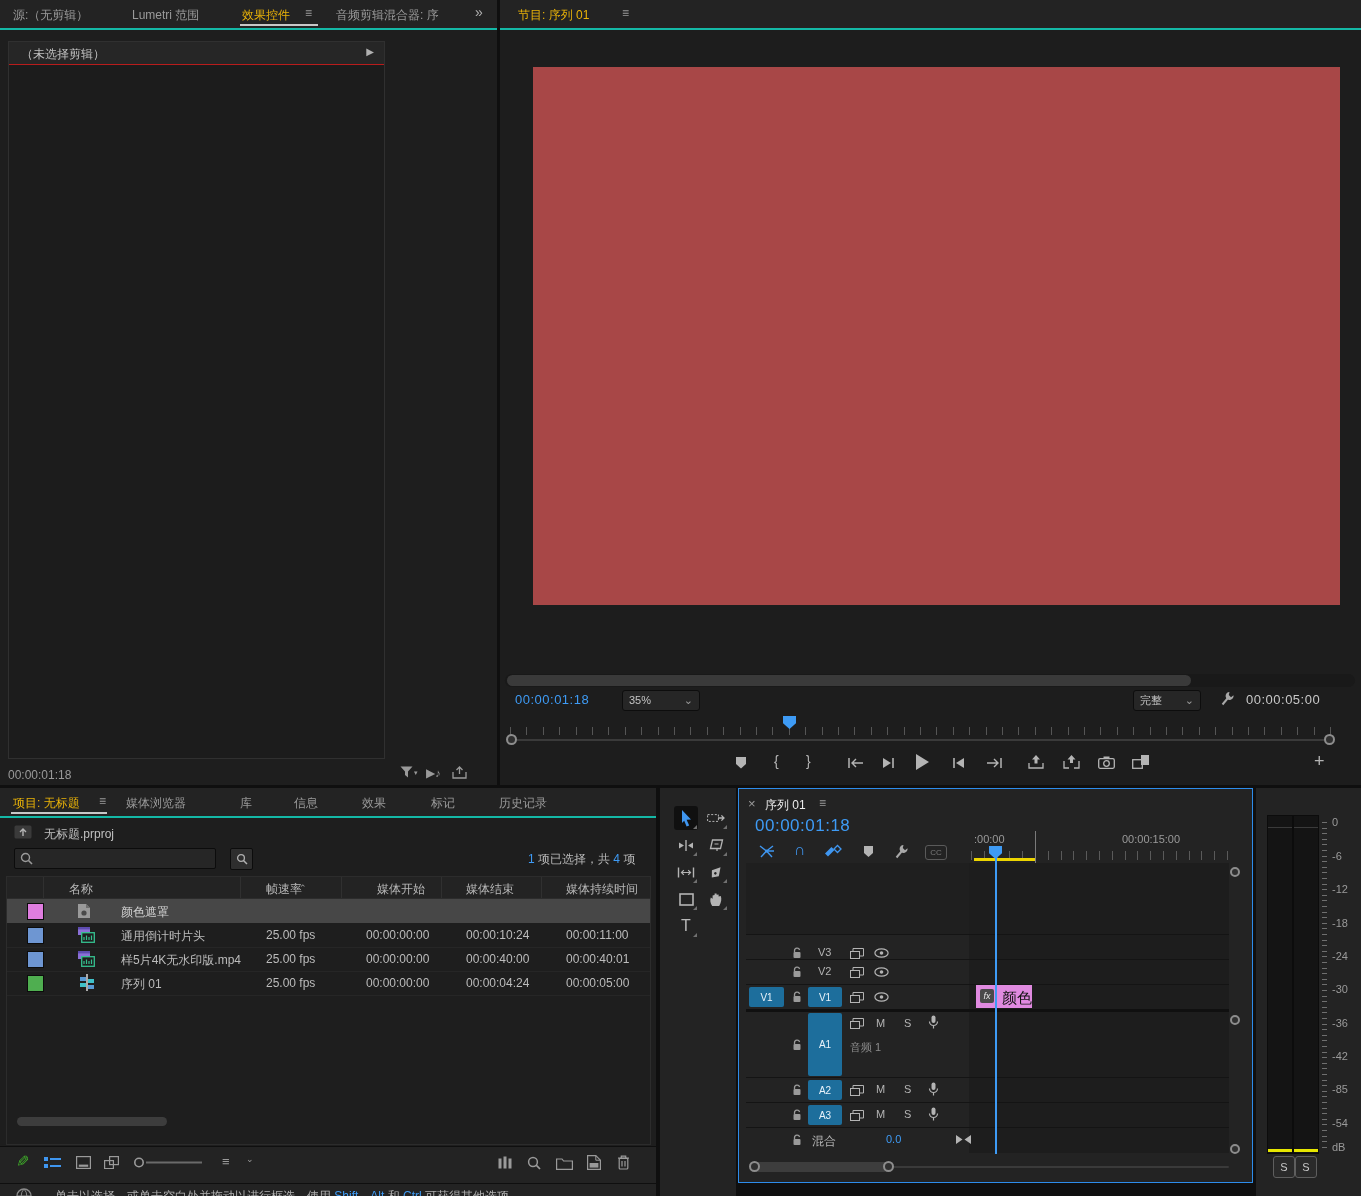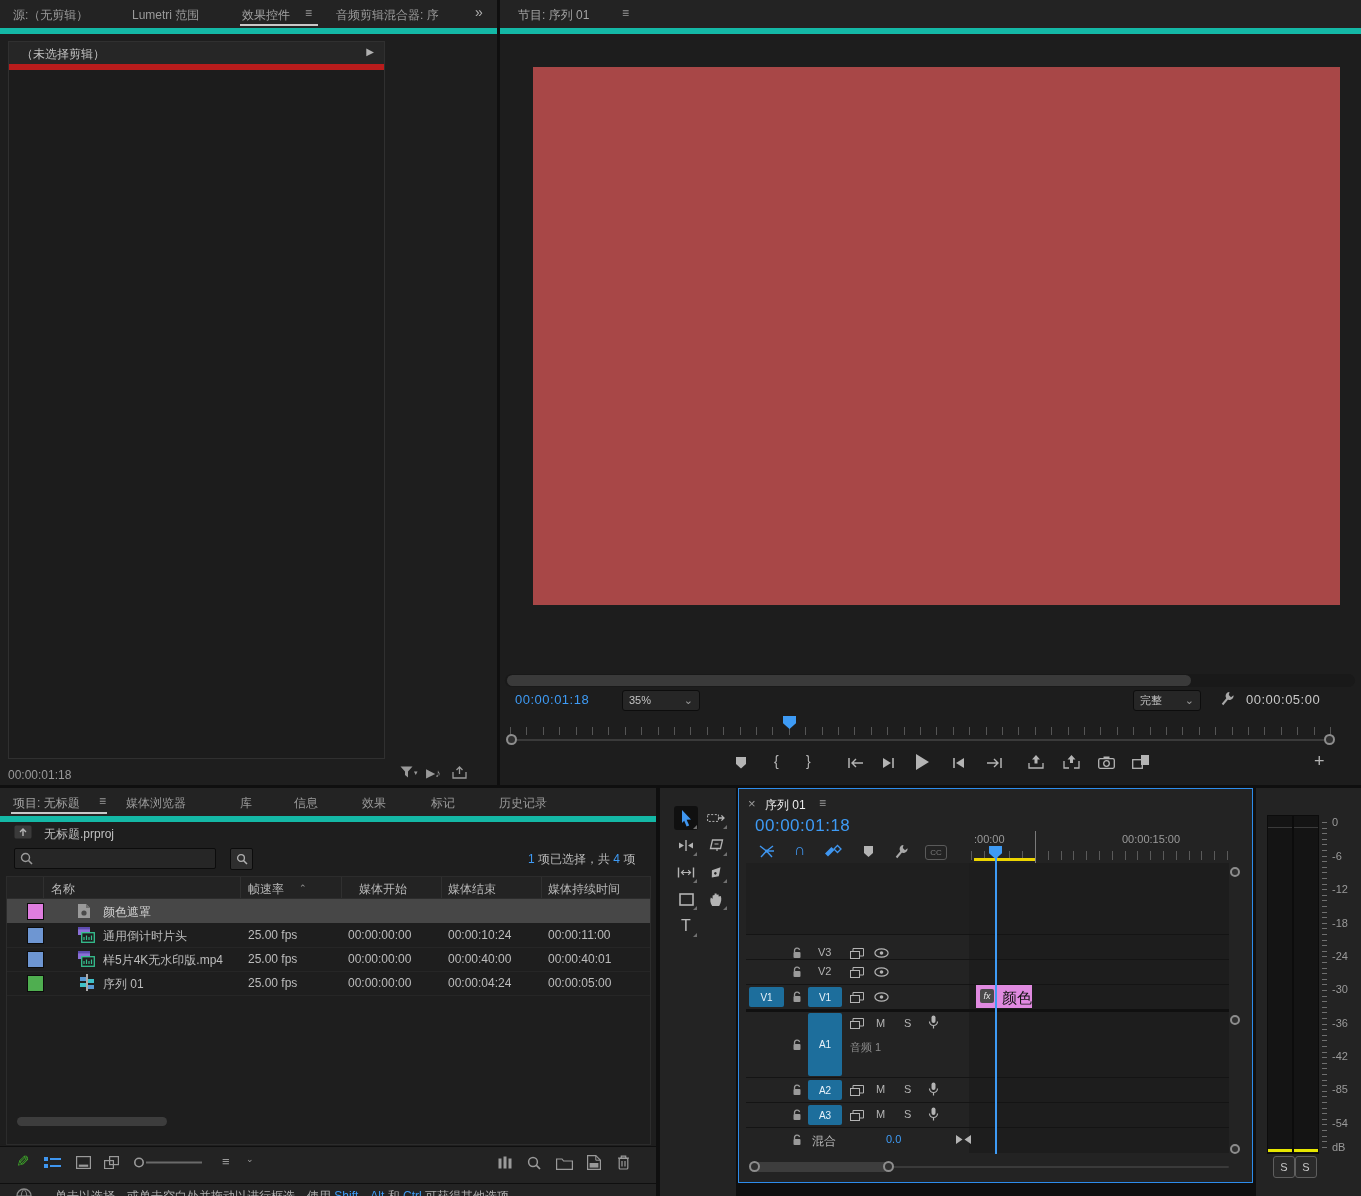--- a/index.html
+++ b/index.html
@@ -1,34 +1,34 @@
 <!DOCTYPE html>
 <html><head>
 <meta charset="utf-8">
 <style>
   html,body{margin:0;padding:0;background:#0c0c0c;}
   body{font-family:"Liberation Sans",sans-serif;}
   #app{position:relative;width:1361px;height:1196px;background:#0f0f0f;overflow:hidden;
        color:#c0c0c0;font-size:12px;-webkit-font-smoothing:antialiased;}
   .abs{position:absolute;}
   .panel{position:absolute;background:#232323;}
-  .tabbar{position:absolute;left:0;top:0;right:0;height:28px;background:#232323;border-bottom:6px solid #14b8a6;}
+  .tabbar{position:absolute;left:0;top:0;right:0;height:28px;background:#232323;border-bottom:2px solid #14b8a6;}
   .tab{position:absolute;top:7px;color:#9a9a9a;white-space:nowrap;}
-  .tab.active{color:#a3a3a3;}
+  .tab.active{color:#eab308;}
   .underline{position:absolute;height:2px;background:#c8c8c8;}
   .menu-glyph{color:#9a9a9a;font-size:12px;}
   .tc-blue{color:#3e9bf5;}
   .gray{color:#9a9a9a;}
   .dropdown{position:absolute;background:#262626;border:1px solid #0d0d0d;border-radius:3px;
             color:#c4c4c4;font-size:11px;line-height:18px;padding:0 6px;}
   .dropdown .chev{position:absolute;right:6px;top:0;color:#9a9a9a;}
   .icon{display:inline-flex;align-items:center;justify-content:center;}
   .row-sep{position:absolute;height:1px;background:#141414;}
   .chip{position:absolute;width:15px;height:15px;border:1px solid #0c0c0c;}
-  .cell{position:absolute;white-space:nowrap;color:#bcbcbc;}
+  .cell{position:absolute;white-space:nowrap;color:#bcbcbc;margin-left:18px;}
   .trackbtn{position:absolute;background:#1d6e9c;color:#e8f2fa;font-size:10px;
             display:flex;align-items:center;justify-content:center;border-radius:2px;}
   .tool{position:absolute;width:24px;height:24px;display:flex;align-items:center;justify-content:center;}
   .tool::after{content:"";position:absolute;right:1px;bottom:1px;border-left:4px solid transparent;border-bottom:4px solid #707070;}
   .playhead-head{position:absolute;width:13px;height:13px;background:#3e9bf5;
                  clip-path:polygon(0 0,100% 0,100% 55%,50% 100%,0 55%);}
   .ticks-h{position:absolute;background:repeating-linear-gradient(90deg,#5a5a5a 0 1px,transparent 1px 12.8px);}
   .circle-knob{position:absolute;width:11px;height:11px;border-radius:50%;border:2px solid #8d8d8d;background:#2f2f2f;box-sizing:border-box;}
   .sbtn{position:absolute;width:20px;height:20px;background:#2a2a2a;border:1px solid #5e5e5e;border-radius:3px;
         color:#c8c8c8;font-size:11px;display:flex;align-items:center;justify-content:center;}
@@ -47,21 +47,21 @@
       <span class="tab" style="left:13px;">源:（无剪辑）</span>
       <span class="tab" style="left:132px;">Lumetri 范围</span>
       <span class="tab active" style="left:242px;">效果控件</span>
       <span class="tab menu-glyph" style="left:305px;top:6px;">≡</span>
       <span class="tab" style="left:336px;">音频剪辑混合器: 序</span>
       <span class="tab" style="left:475px;top:4px;font-size:14px;color:#b0b0b0;">»</span>
       <div class="underline" style="left:240px;top:24px;width:78px;"></div>
     </div>
 
     <div class="abs" style="left:8px;top:41px;width:375px;height:716px;background:#1c1c1c;border:1px solid #303030;">
-      <div class="abs" style="left:0;top:0;right:0;height:22px;background:#262626;border-bottom:6px solid #b91c1c;">
+      <div class="abs" style="left:0;top:0;right:0;height:22px;background:#262626;border-bottom:1px solid #b91c1c;">
         <span class="abs" style="left:12px;top:4px;color:#c0c0c0;">（未选择剪辑）</span>
         <span class="abs" style="right:10px;top:4px;color:#b0b0b0;font-size:10px;">▶</span>
       </div>
     </div>
 
     <div class="abs" style="left:8px;top:768px;color:#9a9a9a;">00:00:01:18</div>
     <span class="icon abs" style="left:400px;top:766px;">
       <svg width="13" height="13">
           <path d="M0.5 0.5 h12 l-4.5 5 v6 l-3 -2.5 v-3.5 z" fill="#9a9a9a"></path>
         </svg>

